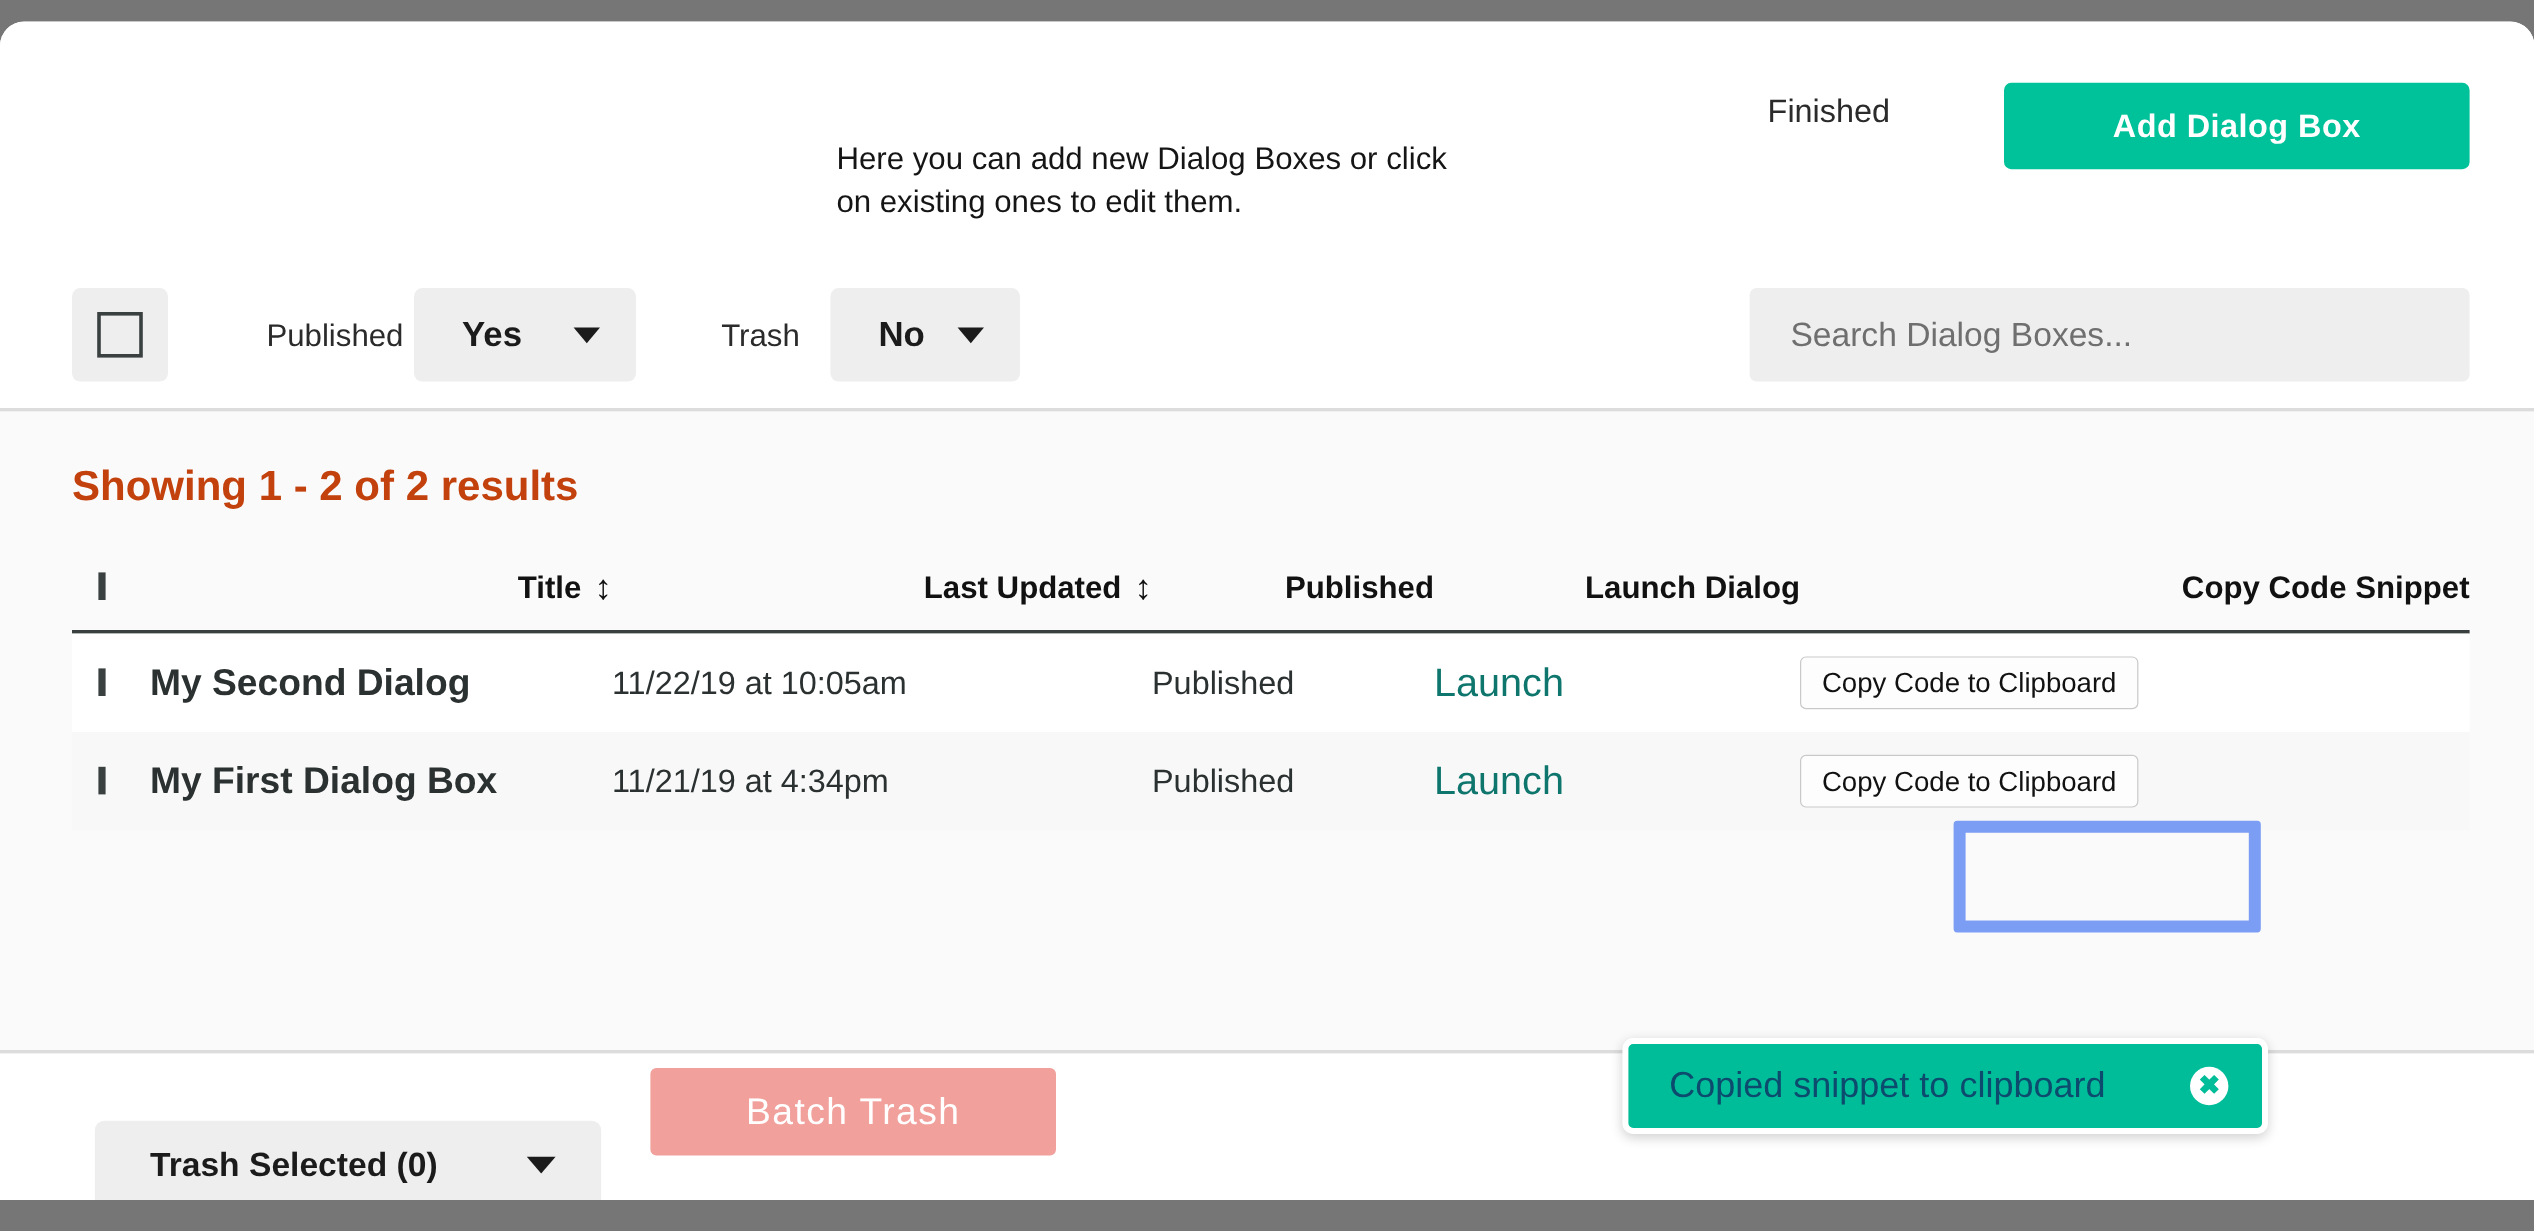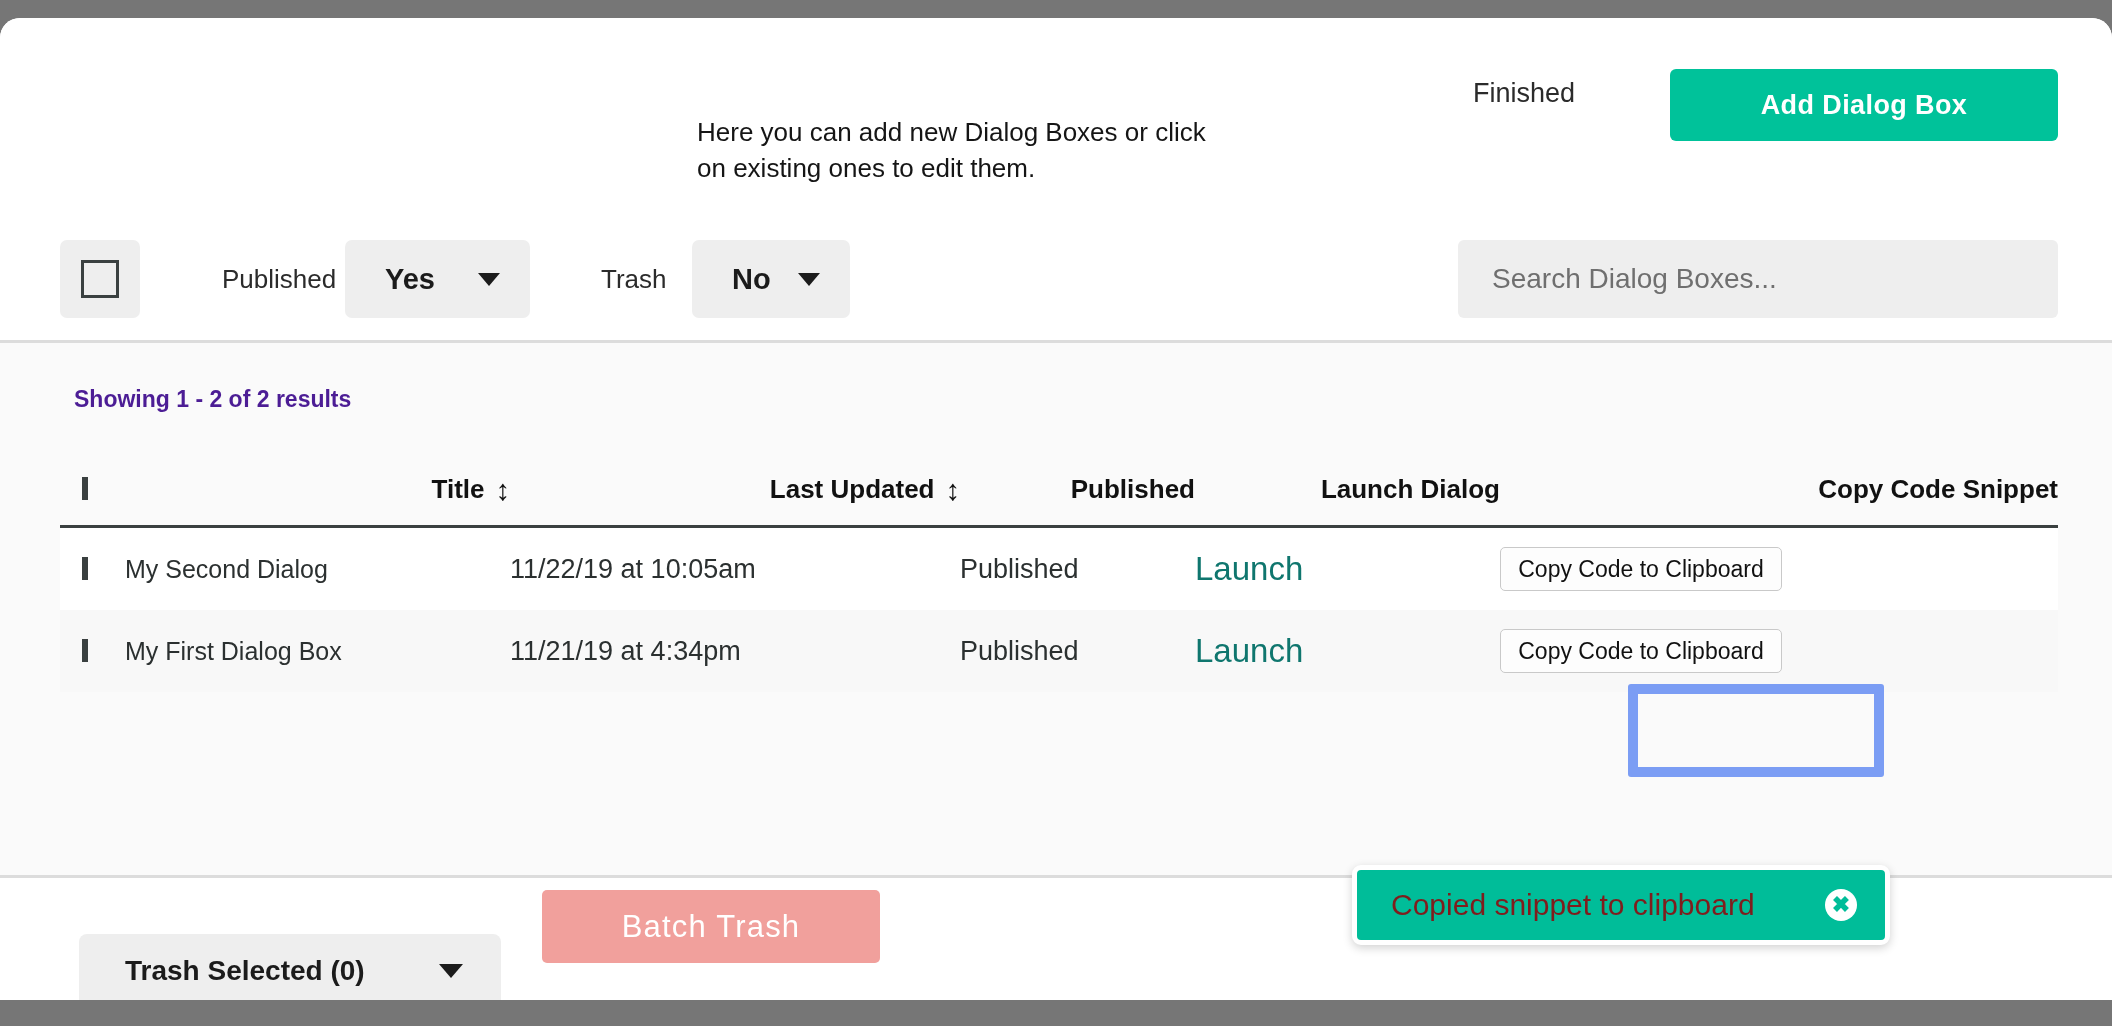--- a/index.html
+++ b/index.html
@@ -174,25 +174,25 @@
   
   .table-region {
     position: relative;
     height: 535px;
     background: #fafafa;
     border-bottom: 3px solid #dcdcdc;
   }
 
   .results-count {
     position: absolute;
-    left: 74px;
+    left: 60px;
     top: 43px;
-    font-size: 23px;
-    font-weight: 700;
-    color: #4c1d95;
+    font-size: 35px;
+    font-weight: 700;
+    color: #c2410c;
   }
 
   .tbl {
     position: absolute;
     left: 60px;
     top: 110px;
     width: 1998px;
   }
 
   .tbl-row {
@@ -235,22 +235,22 @@
   }
   .sort-ico {
     font-size: 29px;
     line-height: 1;
     color: #111111;
     position: relative;
     top: 1px;
   }
 
   .cell-title {
-    font-size: 25px;
-    font-weight: 400;
+    font-size: 31px;
+    font-weight: 700;
     color: #2b3030;
   }
   .cell-text {
     font-size: 27px;
     color: #2b3030;
   }
   .cell-launch {
     font-size: 33px;
     color: #0f766e;
     cursor: pointer;
@@ -342,21 +342,21 @@
     background: #00bd99;
     border: 5px solid #ffffff;
     border-radius: 9px;
     display: flex;
     align-items: center;
     box-shadow: 0 3px 10px rgba(0,0,0,0.18);
   }
   .toast-msg {
     margin-left: 34px;
     font-size: 30px;
-    color: #7f1d1d;
+    color: #0c4a6e;
   }
   .toast-close {
     margin-left: auto;
     margin-right: 28px;
     width: 32px;
     height: 32px;
     border-radius: 50%;
     background: #ffffff;
     color: #00bd99;
     font-size: 22px;

